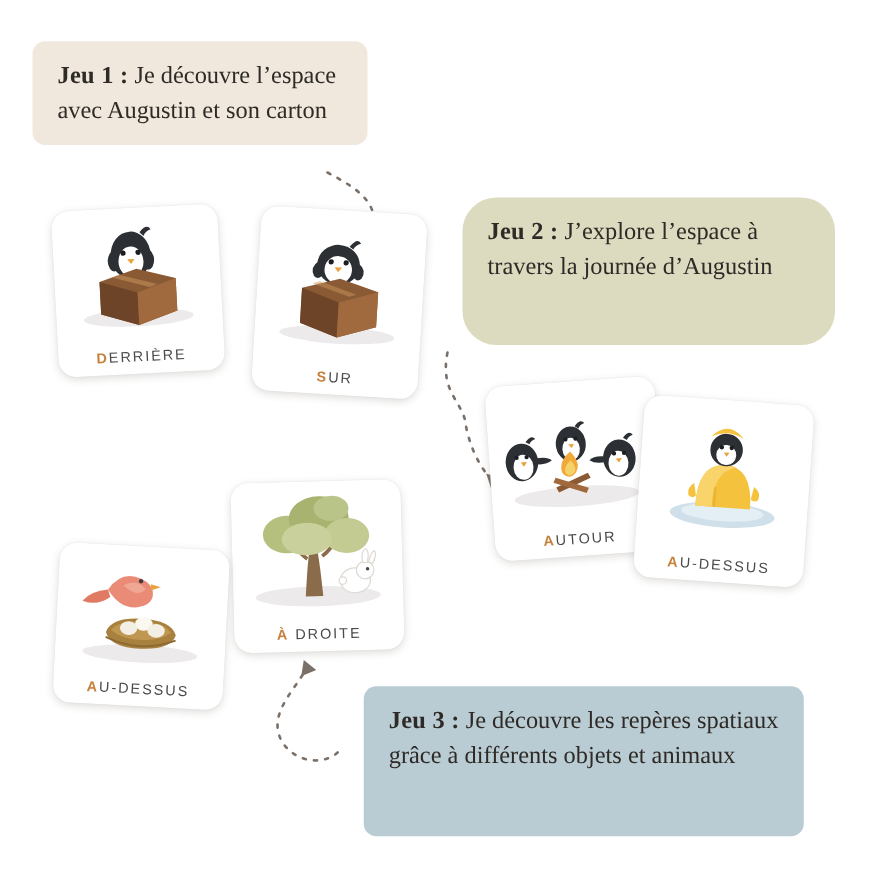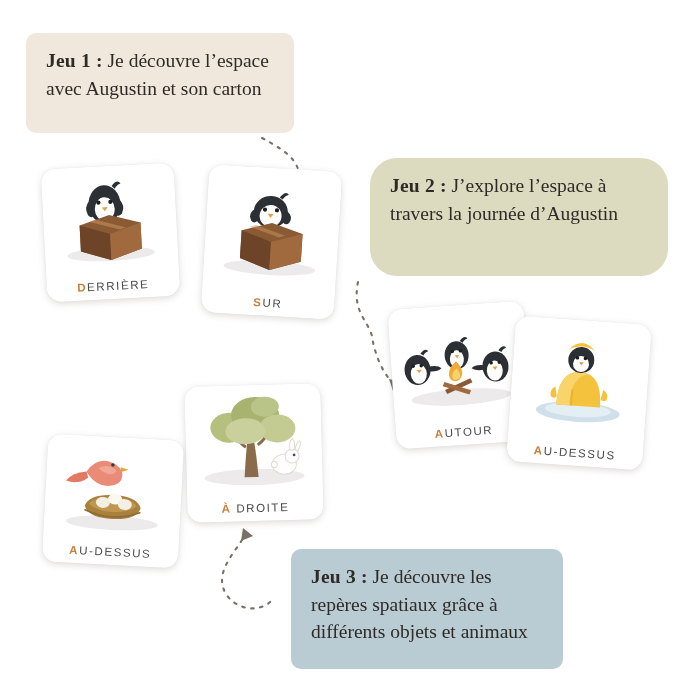--- a/index.html
+++ b/index.html
@@ -30,32 +30,32 @@
     font-size: 19.5px;
     line-height: 1.42;
     color: #2e2a26;
   }
   .callout .lead {
     font-weight: bold;
     letter-spacing: 0.2px;
   }
   #callout1 {
     left: 26px; top: 33px;
-    width: 268px; height: 100px;
+    width: 268px; height: 83px;
     background: #f0e8dd;
   }
   #callout2 {
     left: 370px; top: 158px;
     width: 298px; height: 118px;
     background: #dcdbc0;
     border-radius: 27px;
   }
   #callout3 {
     left: 291px; top: 549px;
-    width: 272px; height: 120px;
+    width: 352px; height: 120px;
     background: #b9cbd3;
   }
 
   
   .card {
     position: absolute;
     background: #ffffff;
     border-radius: 14px;
     box-shadow: 0 2px 7px rgba(90,80,70,0.20), 0 0 1px rgba(0,0,0,0.10);
     overflow: hidden;

